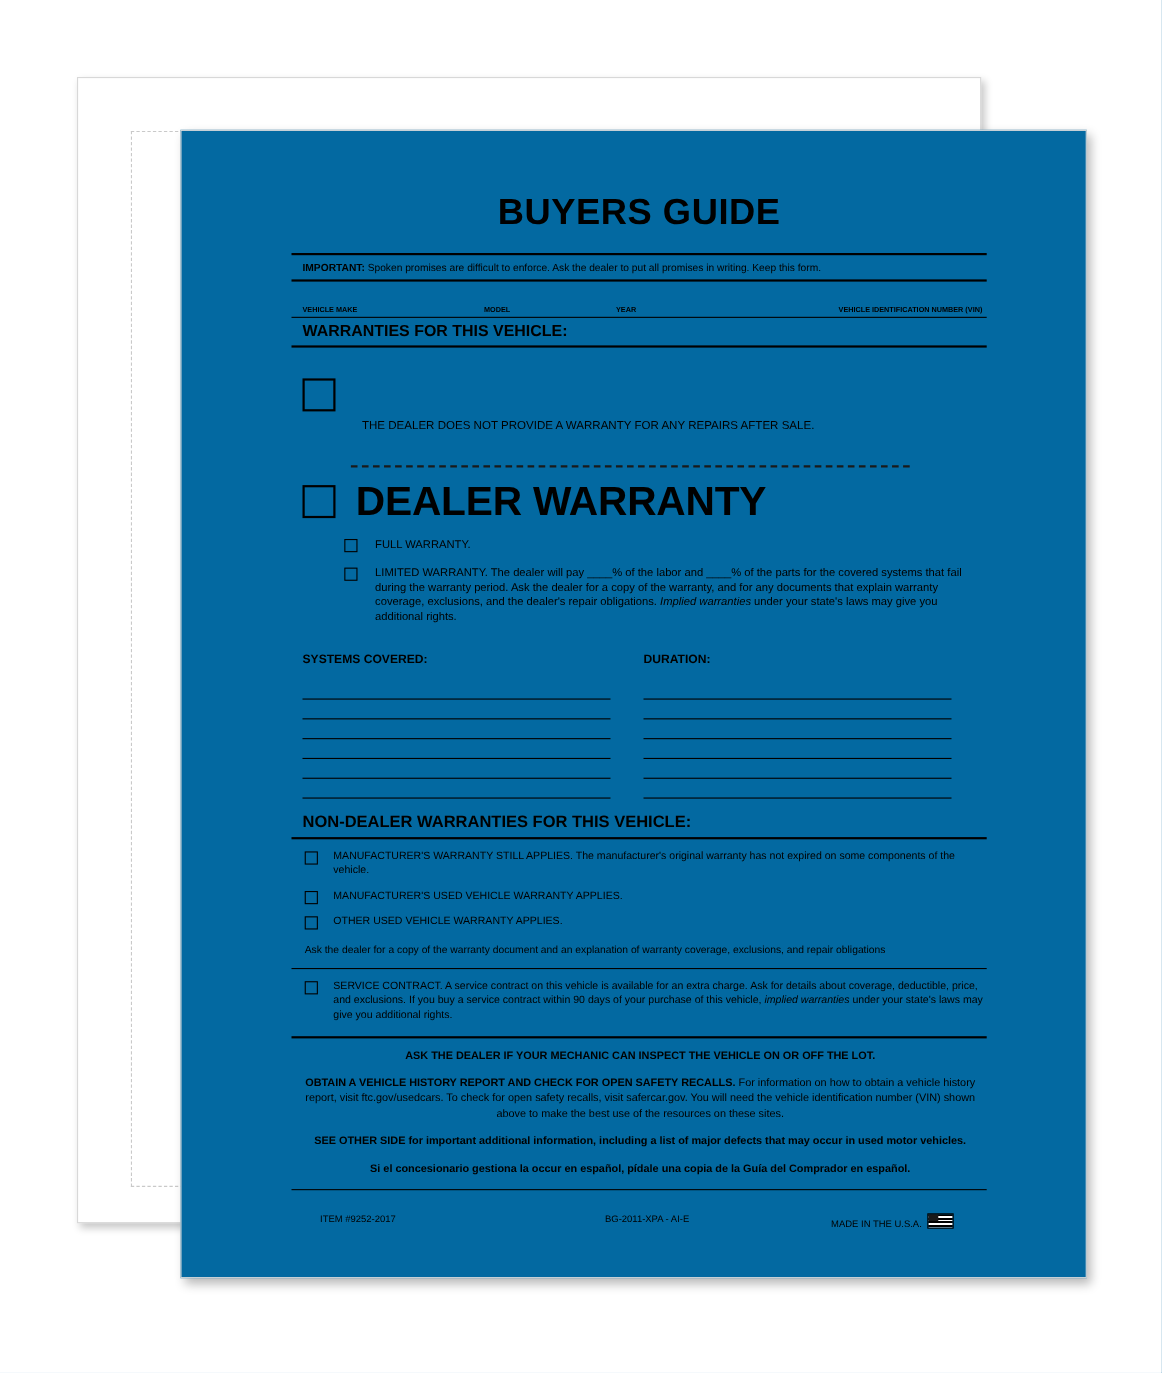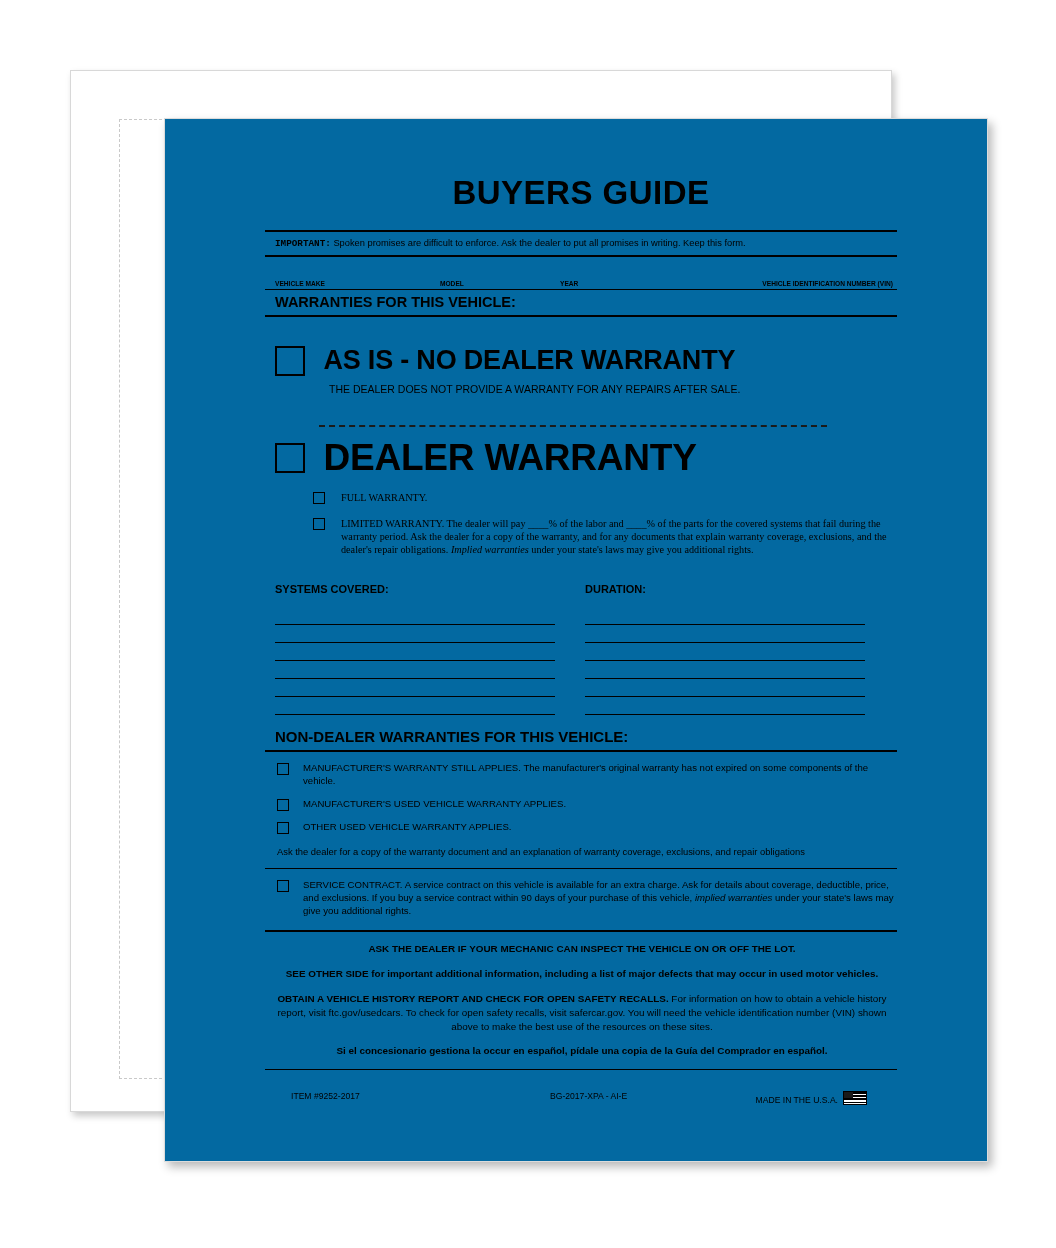--- a/index.html
+++ b/index.html
@@ -64,21 +64,21 @@
   }
 
   .rule-thick { border-top: 2px solid #000; }
   .rule-thin  { border-top: 1px solid #000; }
 
   .important-row {
     font-size: 9.3px;
     padding: 5px 10px 5px 10px;
     line-height: 1.3;
   }
-  .important-row b { font-weight: bold; font-family: Liberation Mono, monospace; }
+  .important-row b { font-weight: bold; }
 
   .vehicle-fields {
     position: relative;
     height: 22px;
     font-size: 6.6px;
     font-weight: bold;
     padding-top: 10px;
   }
   .vehicle-fields span { position: absolute; bottom: 2px; }
   .vf-make  { left: 10px; }
@@ -126,21 +126,20 @@
     vertical-align: middle;
     letter-spacing: -0.2px;
   }
 
   .sub-item {
     position: relative;
     margin: 12px 0 0 38px;
     padding-left: 28px;
     font-size: 10.2px;
     line-height: 1.32;
-    font-family: Liberation Serif, serif;
   }
   .sub-item .sm-check {
     position: absolute;
     left: 0; top: 1px;
     width: 10px; height: 10px;
     border: 1.3px solid #000;
   }
   .sub-item i { font-style: italic; }
 
   .cov-head {
@@ -270,21 +269,20 @@
     </div>
 
     <div class="rule-thin"></div>
 
     <div class="section-head">WARRANTIES FOR THIS VEHICLE:</div>
 
     <div class="rule-thick"></div>
 
     <div class="asis-block">
       <span class="big-check"></span>
-      <span class="asis-title">AS IS - NO DEALER WARRANTY</span>
       <div class="asis-sub">THE DEALER DOES NOT PROVIDE A WARRANTY FOR ANY REPAIRS AFTER SALE.</div>
     </div>
 
     <div class="dashes"></div>
 
     <div class="dealer-block">
       <span class="big-check"></span>
       <span class="dealer-title">DEALER WARRANTY</span>
 
       <div class="sub-item">
@@ -348,34 +346,34 @@
     </div>
 
     <div style="height:12px"></div>
     <div class="rule-thick"></div>
 
     <div class="final-block">
       <div class="fb-line">
         <b>ASK THE DEALER IF YOUR MECHANIC CAN INSPECT THE VEHICLE ON OR OFF THE LOT.</b>
       </div>
       <div class="fb-line">
+        <b>OBTAIN A VEHICLE HISTORY REPORT AND CHECK FOR OPEN SAFETY RECALLS.</b><span> For information on how to obtain a vehicle history report, visit ftc.gov/usedcars.  To check for open safety recalls, visit safercar.gov.  You will need the vehicle identification number (VIN) shown above to make the best use of the resources on these sites.</span>
+      </div>
+      <div class="fb-line">
         <b>SEE OTHER SIDE</b><b> for important additional information, including a list of major defects that may occur in used motor vehicles.</b>
-      </div>
-      <div class="fb-line">
-        <b>OBTAIN A VEHICLE HISTORY REPORT AND CHECK FOR OPEN SAFETY RECALLS.</b><span> For information on how to obtain a vehicle history report, visit ftc.gov/usedcars.  To check for open safety recalls, visit safercar.gov.  You will need the vehicle identification number (VIN) shown above to make the best use of the resources on these sites.</span>
       </div>
       <div class="fb-line">
         <b>Si el concesionario gestiona la occur en español, pídale una copia de la Guía del Comprador en español.</b>
       </div>
     </div>
 
     <div class="rule-thin"></div>
 
     <div class="footer">
       <span class="f-left">ITEM #9252-2017</span>
-      <span class="f-center">BG-2017-XPA - AI-E</span>
+      <span class="f-center">BG-2011-XPA - AI-E</span>
       <span class="f-right">
         <span>MADE IN THE U.S.A.</span><span class="flag"></span>
       </span>
     </div>
 
   </div>
 </div>
 
 </body></html>

